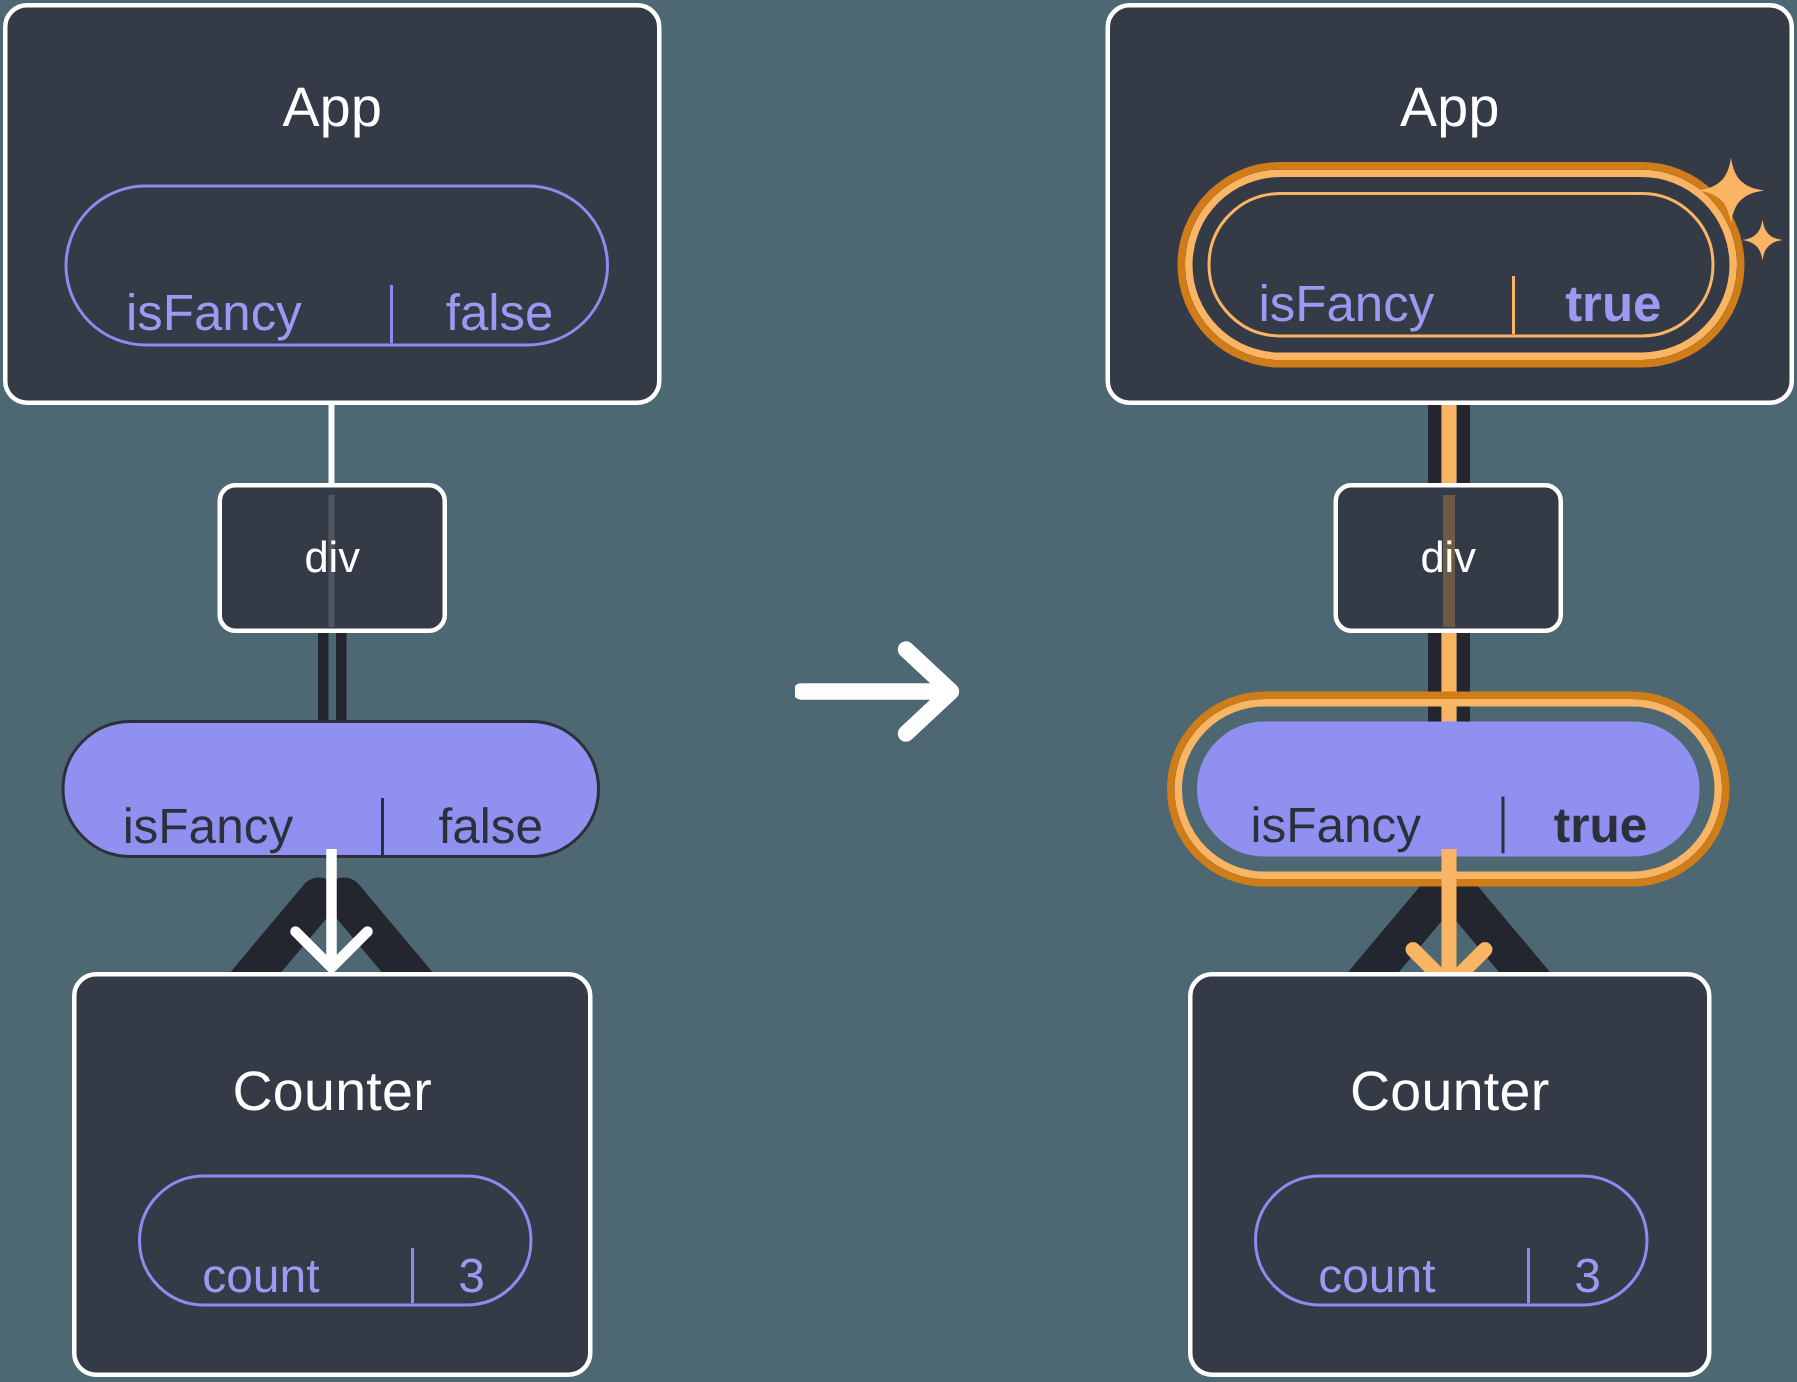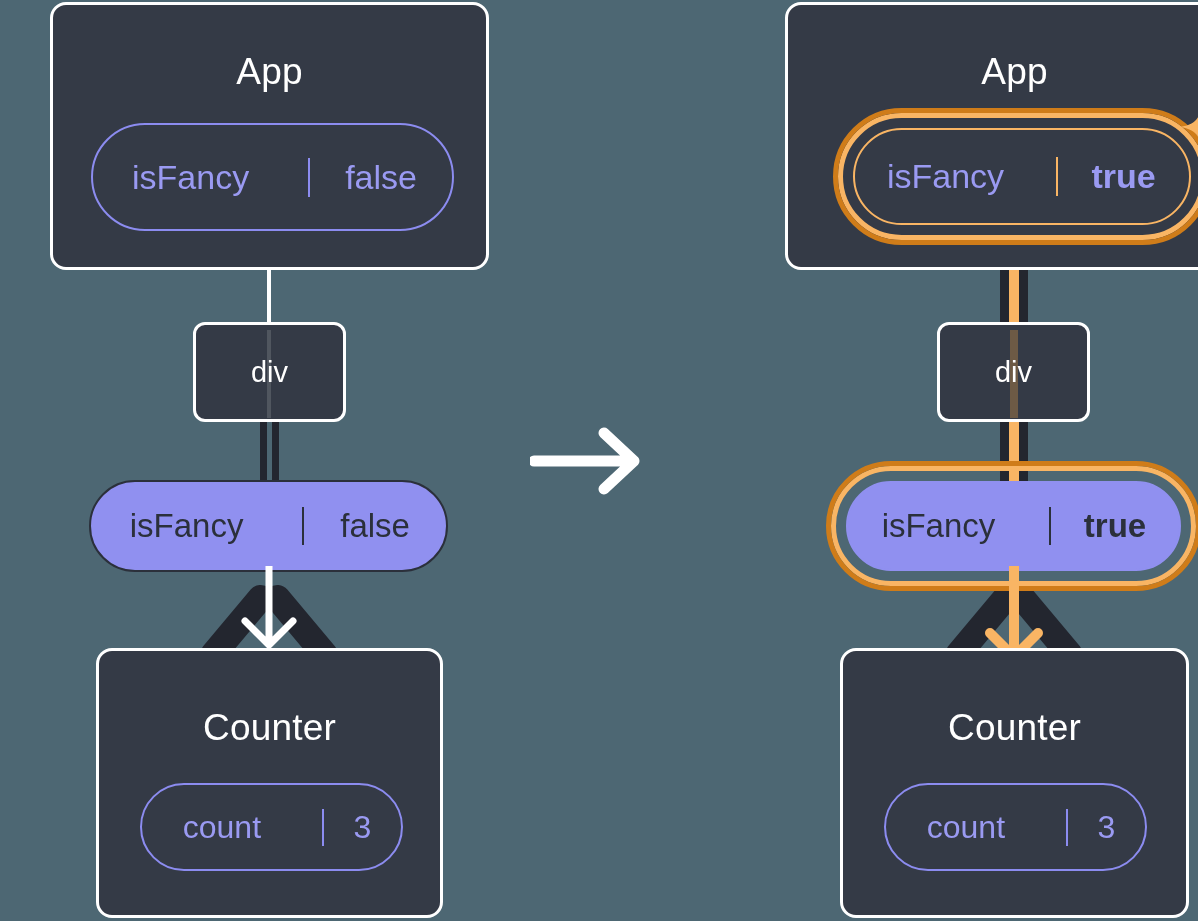--- a/index.html
+++ b/index.html
@@ -16,21 +16,20 @@
   #stage {
     position: relative;
     width: 1198px;
     height: 921px;
     background: #4d6773;
   }
 
   
   .panel {
     position: absolute;
-    margin-left: 48px;
   }
 
   
   .cbox {
     position: absolute;
     background: #343a46;
     border: 3px solid #ffffff;
     border-radius: 16px;
     box-sizing: border-box;
   }
@@ -56,21 +55,21 @@
     color: #ffffff;
     font-size: 29px;
   }
   .divbox span { position: relative; z-index: 3; }
 
   
   .pill {
     position: absolute;
     box-sizing: border-box;
     display: flex;
-    align-items: center;
+    align-items: flex-end;
     border-radius: 999px;
     overflow: hidden;
     gap: 20px;
   }
   .pill-hollow {
     background: transparent;
     border: 2px solid #8c8cf0;
   }
   .pill-filled {
     background: #9090f0;

